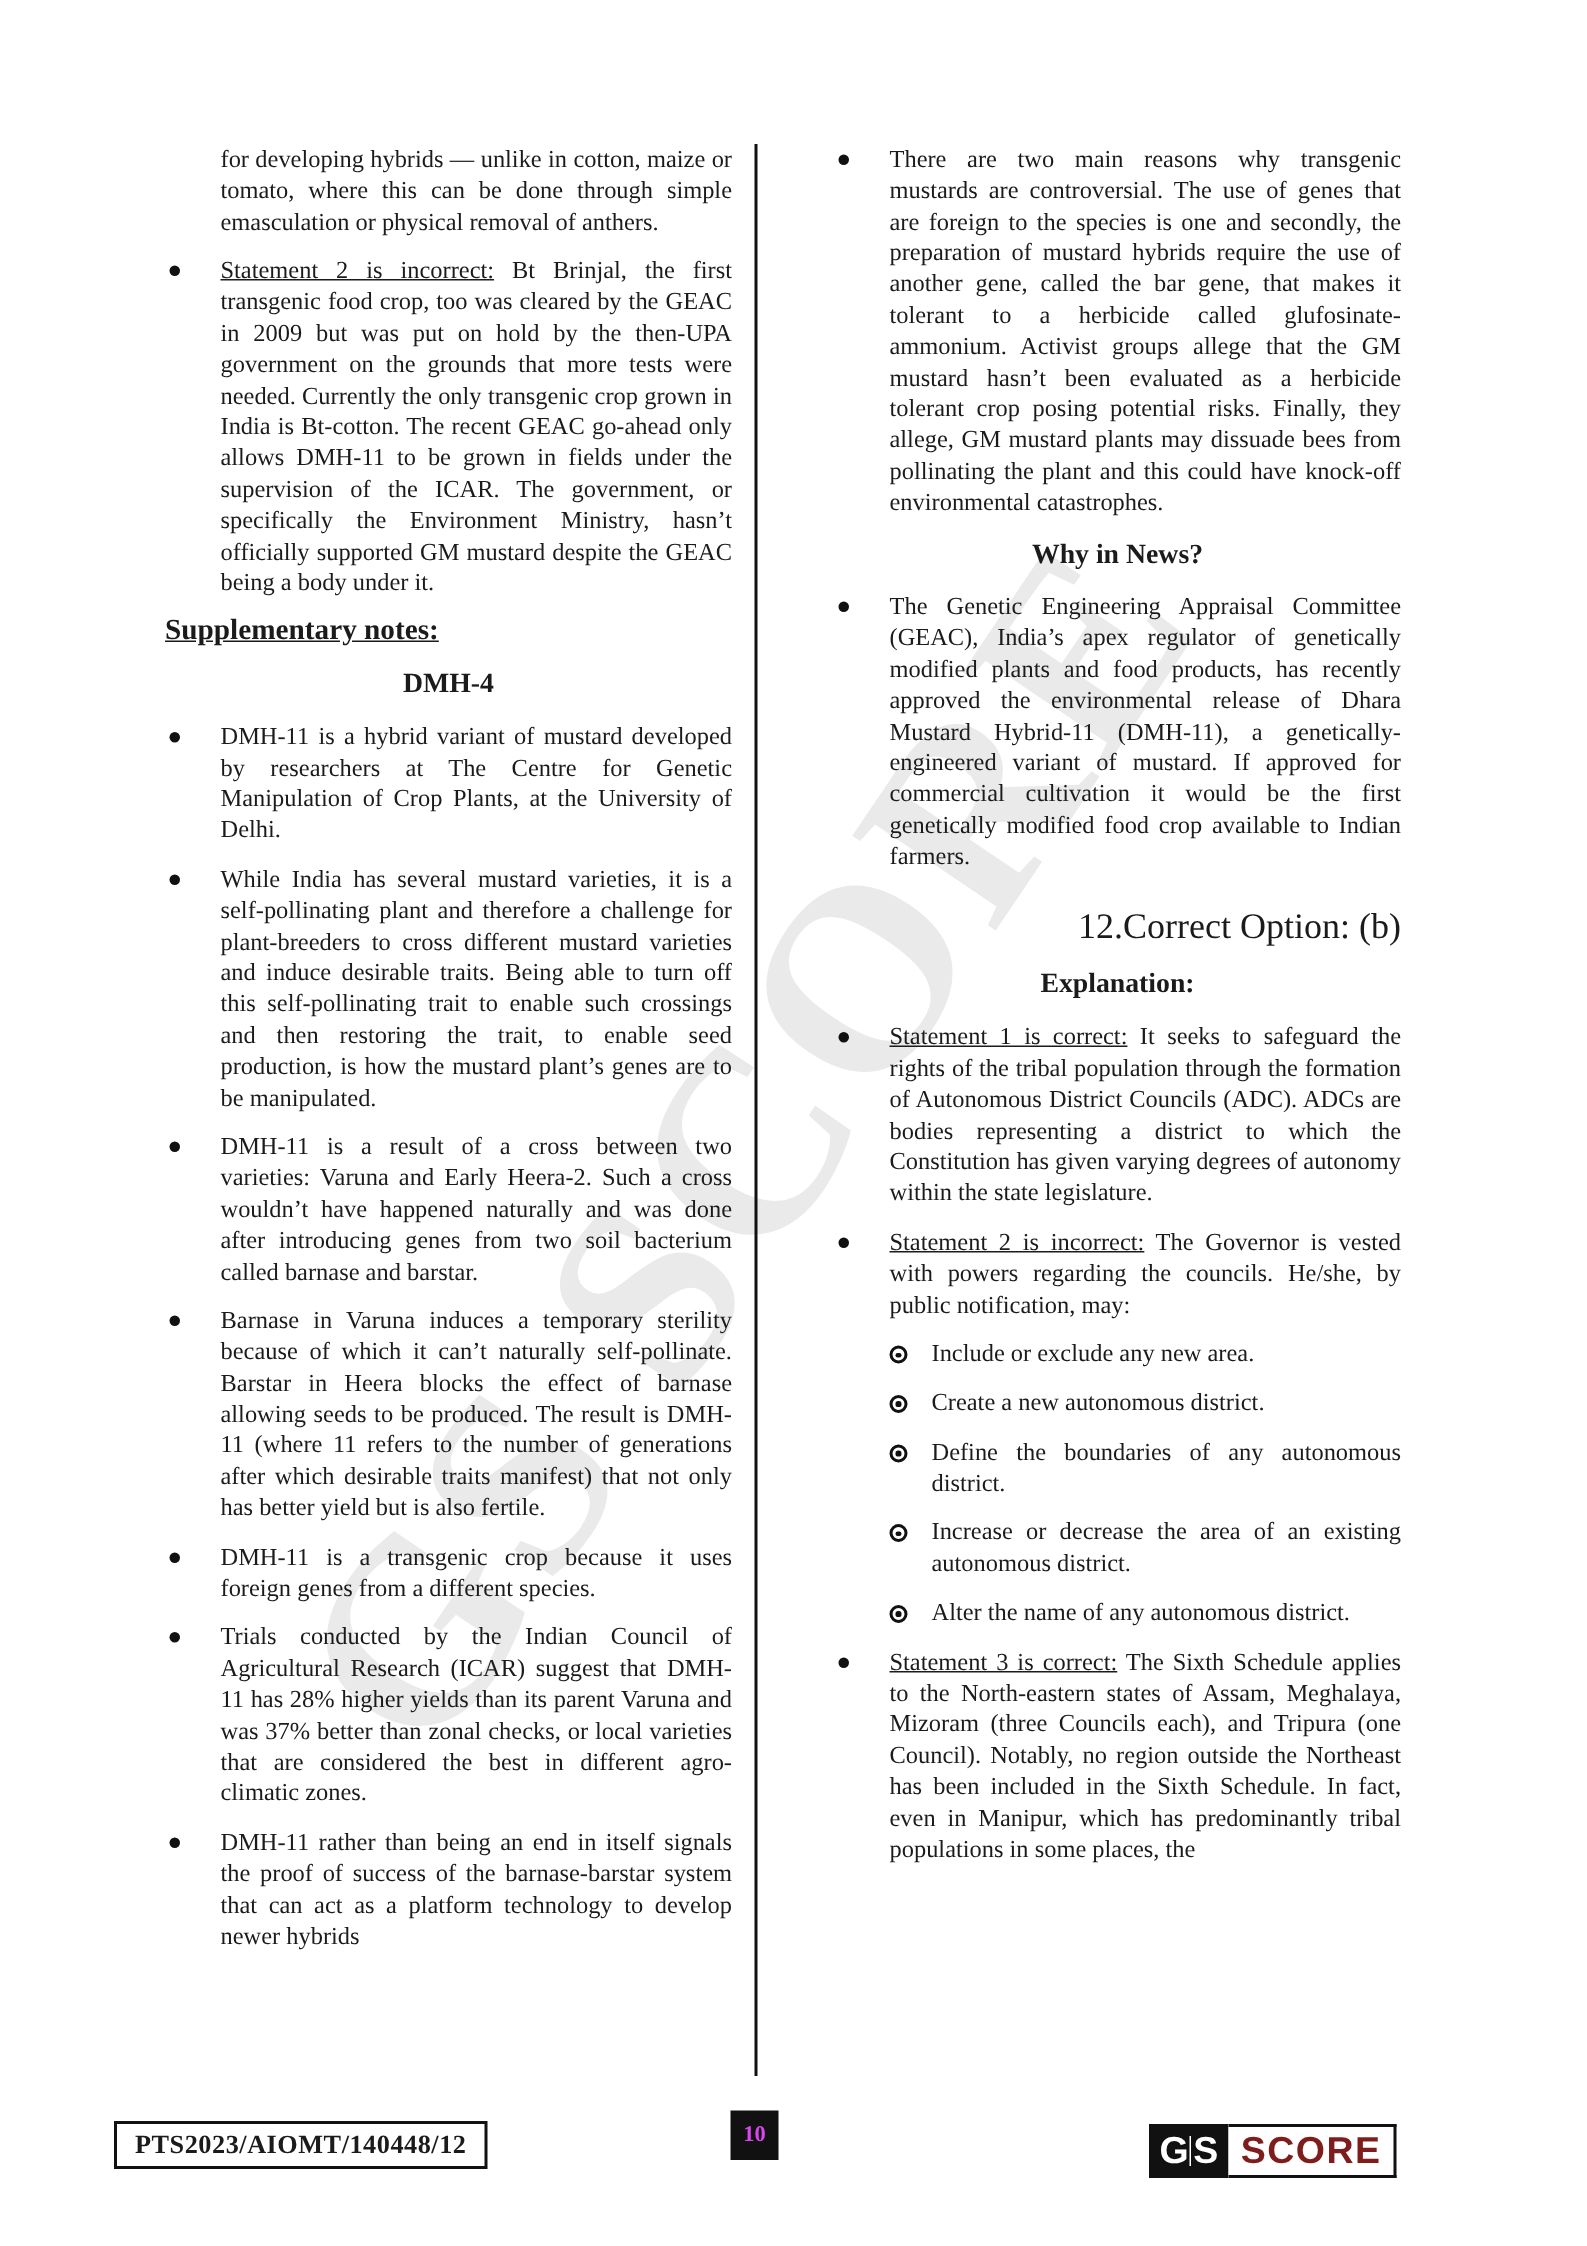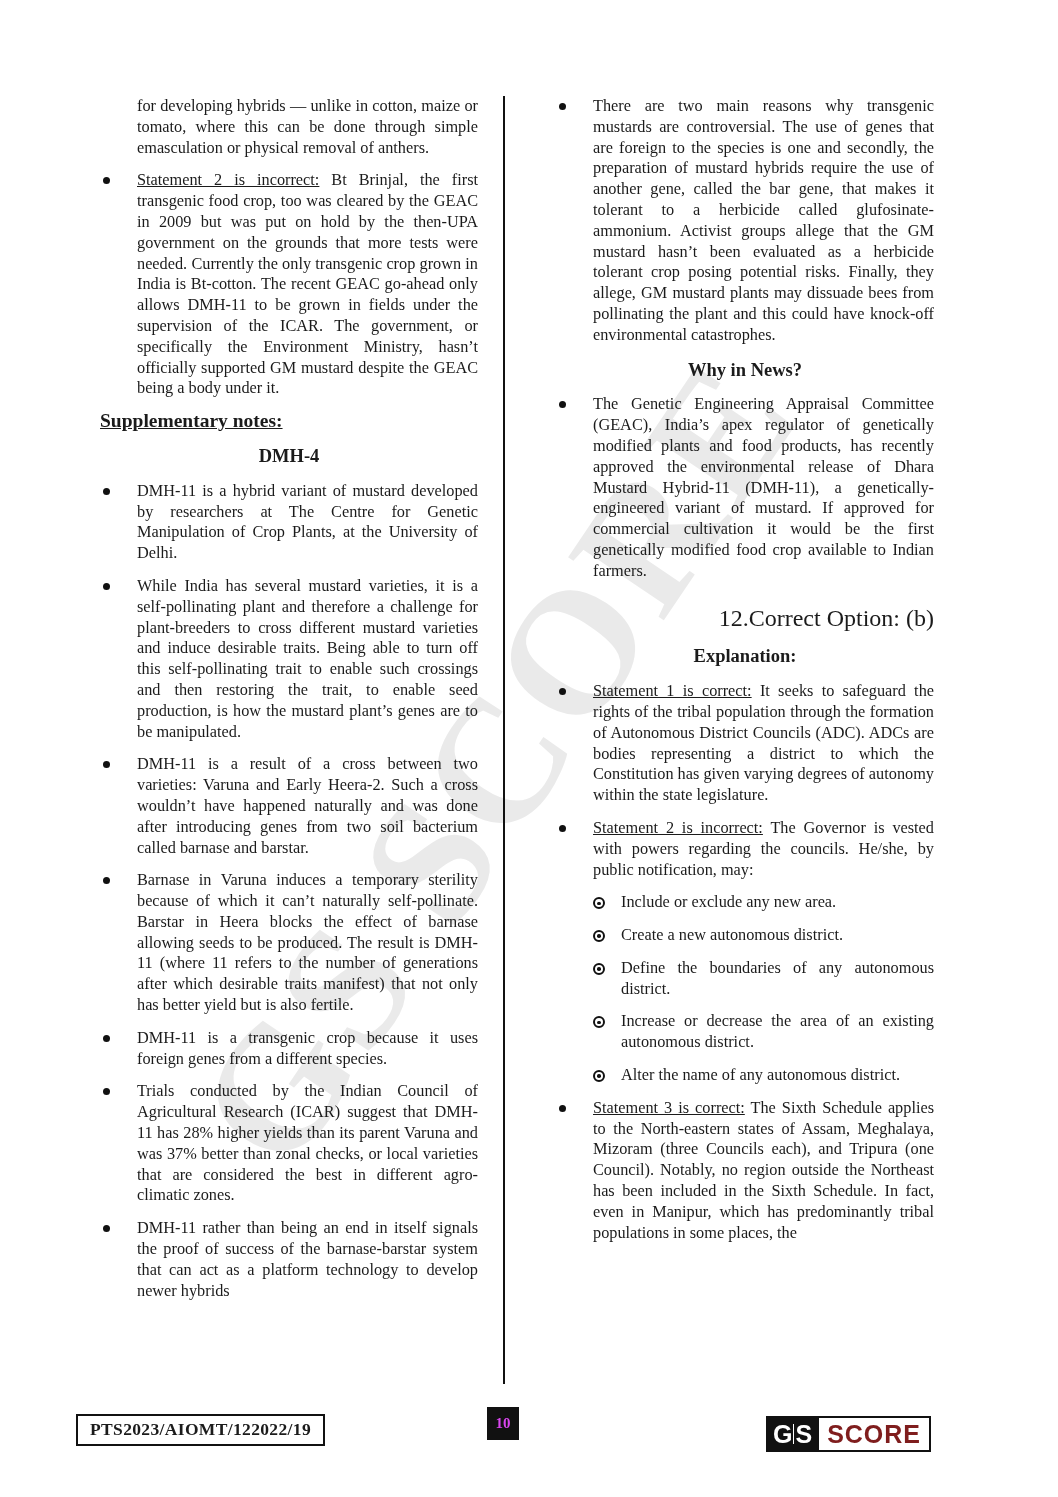--- a/index.html
+++ b/index.html
@@ -19,21 +19,21 @@
     transform:translate(-50%,-50%) rotate(-56deg);
     font-size:175px;font-weight:bold;
     color:#eaeaea;white-space:nowrap;
     letter-spacing:0.03em;z-index:0;
     font-family:"Liberation Serif", serif;
     user-select:none;
   }
 
   
   .col{position:absolute;top:96px;width:378px;z-index:1;font-size:16.3px;line-height:20.8px;}
-  .col-left{left:100px;}
+  .col-left{left:110px;}
   .col-right{left:556px;}
   .divider{position:absolute;left:503px;top:96px;width:2px;height:1288px;background:#111;z-index:1;}
 
   .blk{margin-bottom:12px;text-align:justify;}
   .paragraph{padding-left:37px;}
   .bullet-item{position:relative;padding-left:37px;}
   .bullet-item > .marker-dot{
     position:absolute;left:3px;top:7px;width:7px;height:7px;
     background:#111;border-radius:50%;
   }
@@ -114,21 +114,21 @@
       <div class="blk bullet-item"><span class="marker-dot"></span><span><span class="b u">Statement 1 is correct:</span><span> It seeks to safeguard the rights of the tribal population through the formation of Autonomous District Councils (ADC). ADCs are bodies representing a district to which the Constitution has given varying degrees of autonomy within the state legislature.</span></span></div>
       <div class="blk bullet-item"><span class="marker-dot"></span><span><span class="b u">Statement 2 is incorrect:</span><span> The Governor is vested with powers regarding the councils. He/she, by public notification, may:</span></span></div>
       <div class="blk sub-bullet-item"><span class="marker-fisheye"></span><span><span>Include or exclude any new area.</span></span></div>
       <div class="blk sub-bullet-item"><span class="marker-fisheye"></span><span><span>Create a new autonomous district.</span></span></div>
       <div class="blk sub-bullet-item"><span class="marker-fisheye"></span><span><span>Define the boundaries of any autonomous district.</span></span></div>
       <div class="blk sub-bullet-item"><span class="marker-fisheye"></span><span><span>Increase or decrease the area of an existing autonomous district.</span></span></div>
       <div class="blk sub-bullet-item"><span class="marker-fisheye"></span><span><span>Alter the name of any autonomous district.</span></span></div>
       <div class="blk bullet-item"><span class="marker-dot"></span><span><span class="b u">Statement 3 is correct:</span><span> The Sixth Schedule applies to the North-eastern states of Assam, Meghalaya, Mizoram (three Councils each), and Tripura (one Council). Notably, </span><span class="b">no region outside the Northeast has been included in the Sixth Schedule.</span><span> In fact, even in Manipur, which has predominantly tribal populations in some places, the</span></span></div>
     </div>
 
-  <div class="footer-code">PTS2023/AIOMT/122022/19</div>
+  <div class="footer-code">PTS2023/AIOMT/140448/12</div>
 
   <div class="page-num">10</div>
 
   <div class="logo">
     <span class="logo-gs">
         <span>G</span>
         <span class="sep"></span>
         <span>S</span>
       </span>
     <span class="logo-score">SCORE</span>

